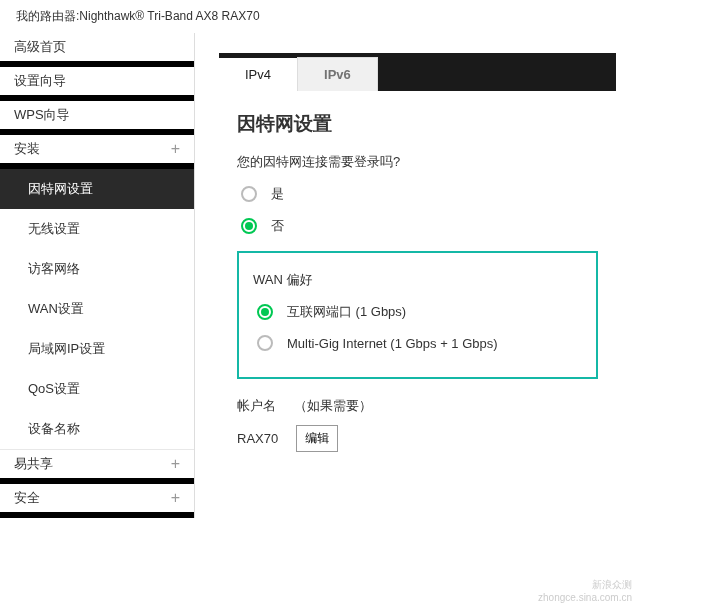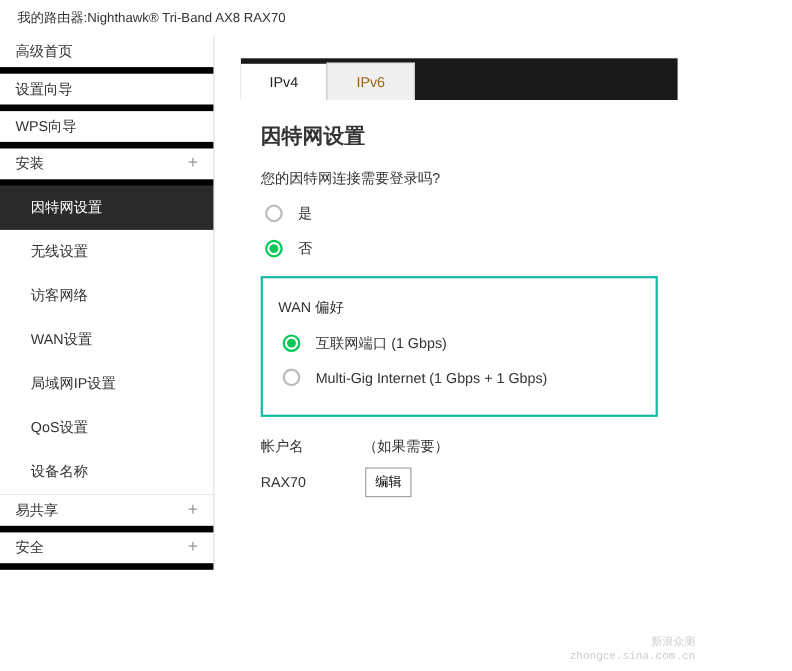--- a/index.html
+++ b/index.html
@@ -12,34 +12,34 @@
 .main-layout { display: flex; }
 .sidebar { width: 195px; border-right: 1px solid #ddd; background: #fff; }
 .side-item { padding: 5px 14px; border-bottom: 6px solid #000000; font-size: 13px; cursor: pointer; display: flex; justify-content: space-between; align-items: center; }
 .side-sub { padding: 11px 14px 11px 28px; font-size: 13px; cursor: pointer; }
 .side-sub.active { background: #2a2a2a; color: #fff; }
 .plus { color: #999; font-size: 16px; }
 .content { flex: 1; padding: 20px 24px 0 24px; }
 .inner-tabs { display: flex; background: #1a1a1a; height: 38px; align-items: flex-end; }
 .inner-tab { padding: 9px 26px; font-size: 13px; cursor: pointer; }
 .inner-tab.active { background: #fff; color: #222; }
-.inner-tab.inactive { background: #f0f0f0; color: #a16207; border: 1px solid #ddd; border-bottom: none; }
+.inner-tab.inactive { background: #f0f0f0; color: #737373; border: 1px solid #ddd; border-bottom: none; font-weight: bold; }
 .panel { background: #fff; padding: 20px 18px; }
 .panel h2 { font-size: 19px; font-weight: bold; margin-bottom: 16px; }
 .question { font-size: 13px; margin-bottom: 14px; }
 .radio-row { display: flex; align-items: center; margin-bottom: 14px; padding-left: 4px; }
 .radio { width: 16px; height: 16px; border: 2px solid #bbb; border-radius: 50%; margin-right: 14px; position: relative; cursor: pointer; }
 .radio.checked { border-color: #00c853; }
 .radio.checked::after { content: ""; position: absolute; width: 8px; height: 8px; background: #00c853; border-radius: 50%; top: 50%; left: 50%; transform: translate(-50%, -50%); }
 .highlight-box { border: 2px solid #14b8a6; padding: 18px 14px 12px 14px; margin: 16px 0 18px 0; }
 .section-label { font-size: 13px; margin-bottom: 14px; }
-.account-row { display: flex; align-items: center; margin-top: 10px; font-size: 13px; gap: 36px; }
+.account-row { display: flex; align-items: center; margin-top: 10px; font-size: 13px; }
 .account-label { margin-right: 18px; }
 .edit-btn { border: 1px solid #999; background: #fff; padding: 4px 8px; font-size: 12px; cursor: pointer; margin-left: 18px; }
-.watermark { position: absolute; right: 8px; bottom: 6px; font-size: 10px; color: #ccc; text-align: right; line-height: 1.3; font-family: Liberation Mono, monospace; }
+.watermark { position: absolute; right: 8px; bottom: 6px; font-size: 10px; color: #ccc; text-align: right; line-height: 1.3; }
 .wrap { position: relative; width: 640px; height: 610px; overflow: hidden; }
 </style>
 </head>
 <body>
 <div class="wrap">
 
 <div class="header-text">
   <span>我的路由器:</span><span>Nighthawk® Tri-Band AX8 RAX70</span>
 </div>
 

